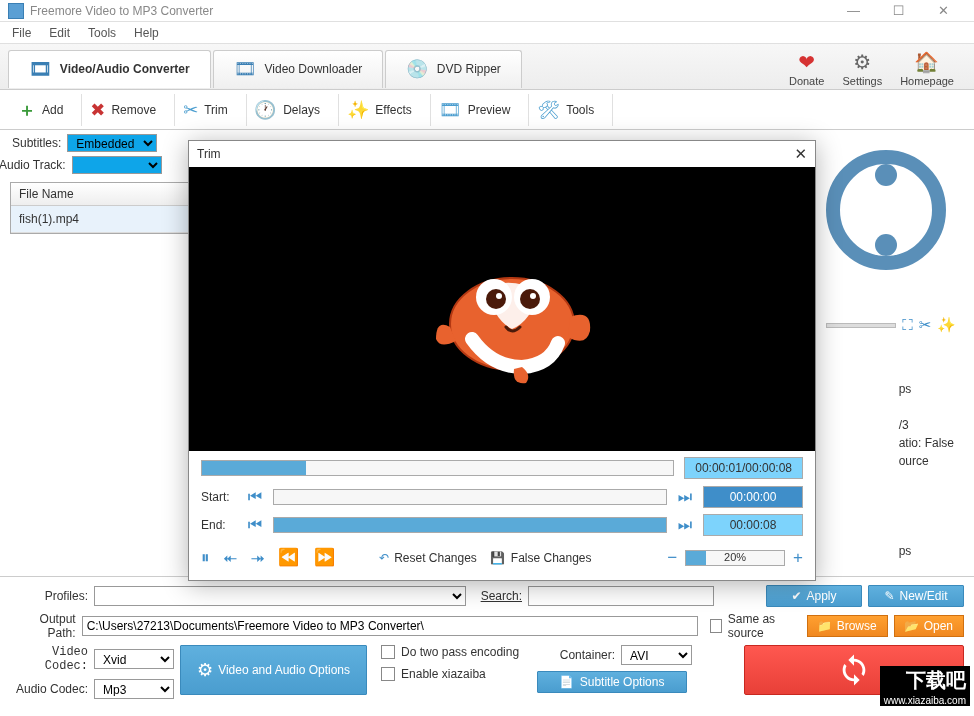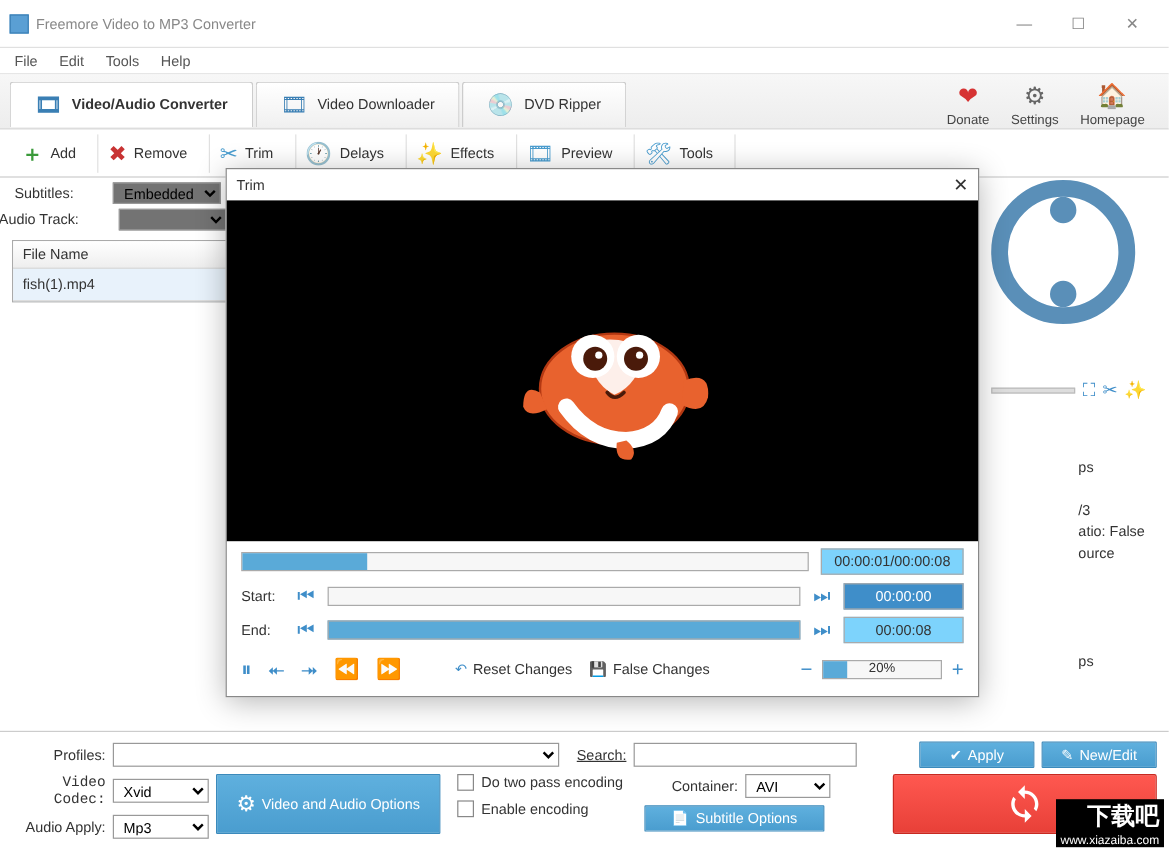--- a/index.html
+++ b/index.html
@@ -1,18 +1,18 @@
 <!DOCTYPE html>
 <html><head>
 <meta charset="utf-8">
 <style>
 * { box-sizing: border-box; margin: 0; padding: 0; font-family: "Segoe UI", Tahoma, sans-serif; }
 body { width: 974px; height: 716px; background: #fff; overflow: hidden; position: relative; font-size: 12px; color: #333; }
 
-.titlebar { height: 40px; background: #fff; display: flex; align-items: center; padding: 0 8px; border-bottom: 1px solid #e0e0e0; }
+.titlebar { height: 22px; background: #fff; display: flex; align-items: center; padding: 0 8px; border-bottom: 1px solid #e0e0e0; }
 .titlebar .app-icon { width: 16px; height: 16px; background: #5a9fd4; border: 1px solid #3a7fb4; margin-right: 6px; }
 .titlebar .title { color: #888; font-size: 12px; flex: 1; }
 .titlebar .win-btns { display: flex; gap: 0; }
 .titlebar .win-btn { width: 45px; height: 28px; display: flex; align-items: center; justify-content: center; color: #888; font-size: 13px; }
 
 .menubar { height: 22px; display: flex; align-items: center; padding: 0 4px; gap: 2px; border-bottom: 1px solid #e0e0e0; }
 .menubar .menu-item { padding: 2px 8px; color: #555; font-size: 12px; }
 
 .tabbar { height: 46px; display: flex; align-items: center; padding: 4px 8px 0 8px; background: linear-gradient(#f7f7f7,#ededed); border-bottom: 1px solid #ccc; }
 .tab { display: flex; align-items: center; gap: 8px; padding: 6px 20px; border: 1px solid #ccc; border-bottom: none; background: linear-gradient(#fff,#f0f0f0); margin-right: 2px; border-radius: 3px 3px 0 0; height: 38px; font-size: 12px; }
@@ -20,21 +20,21 @@
 .tabbar .right-icons { margin-left: auto; display: flex; gap: 18px; align-items: center; padding-right: 12px; }
 .ricon { display: flex; flex-direction: column; align-items: center; font-size: 11px; color: #444; }
 .ricon .glyph { font-size: 20px; margin-bottom: 1px; }
 
 .toolbar { height: 40px; display: flex; align-items: center; padding: 0 10px; gap: 0; border-bottom: 1px solid #ccc; background: #fff; }
 .tool { display: flex; align-items: center; gap: 6px; padding: 4px 18px 4px 8px; border-right: 1px solid #e0e0e0; height: 32px; font-size: 12px; }
 .tool .ticon { font-size: 18px; }
 
 .controls-row { display: flex; align-items: center; padding: 4px 12px; gap: 6px; font-size: 12px; }
 .controls-row label { color: #333; }
-.controls-row select, .controls-row input { border: 1px solid #999; padding: 1px 4px; height: 18px; font-size: 12px; background: #737373; margin-left: 27px; }
+.controls-row select, .controls-row input { border: 1px solid #999; padding: 1px 4px; height: 18px; font-size: 12px; background: #0ea5e9; }
 
 .file-table { margin: 4px 10px 0 10px; border: 1px solid #aaa; }
 .file-table .header { background: linear-gradient(#fff,#eee); padding: 4px 8px; border-bottom: 1px solid #ccc; font-size: 12px; }
 .file-table .row { background: #e8f2fb; padding: 6px 8px; font-size: 12px; border-bottom: 1px solid #ddd; }
 
 .side-bigicon { position: absolute; right: 28px; top: 150px; width: 120px; height: 120px; border: 14px solid #5a8fb8; border-radius: 60px; }
 .side-bigicon::before, .side-bigicon::after { content:""; position:absolute; width: 22px; height:22px; background:#5a8fb8; border-radius: 11px; }
 .side-bigicon::before { top: 0; left: 35px; }
 .side-bigicon::after { bottom: 0; left: 35px; }
 
@@ -201,43 +201,58 @@
     <span style="flex:1"></span>
     <div class="btn-blue" style="width:96px;justify-content:center;">
         <span>✔</span>
         <span>Apply</span>
       </div>
     <div class="btn-blue" style="width:96px;justify-content:center;">
         <span>✎</span>
         <span>New/Edit</span>
       </div>
   </div>
+  <div class="brow">
+    <label>Output Path:</label>
+    <input type="text" style="flex: 0 0 616px;" value="C:\Users\27213\Documents\Freemore Video to MP3 Converter\">
+    <span style="flex:1"></span>
+    <span class="chk"></span>
+    <span>Same as source</span>
+    <div class="btn-orange">
+        <span>📁</span>
+        <span>Browse</span>
+      </div>
+    <div class="btn-orange">
+        <span>📂</span>
+        <span>Open</span>
+      </div>
+  </div>
   <div class="brow" style="align-items:flex-start;">
     <div style="display:flex;flex-direction:column;gap:6px;">
       <div style="display:flex;align-items:center;gap:6px;">
         <label style="width:78px;text-align:right;font-family:Liberation Mono, monospace;">Video Codec:</label>
         <select style="width:80px;"><option>Xvid</option></select>
       </div>
       <div style="display:flex;align-items:center;gap:6px;">
-        <label style="width:78px;text-align:right;">Audio Apply:</label>
+        <label style="width:78px;text-align:right;">Audio Codec:</label>
         <select style="width:80px;"><option>Mp3</option></select>
       </div>
     </div>
     <div class="btn-blue" style="height:50px;padding:0 16px;">
       <span style="font-size:18px;">⚙</span>
       <span>Video and Audio Options</span>
     </div>
     <div style="display:flex;flex-direction:column;gap:8px;margin-left:8px;">
       <div style="display:flex;align-items:center;gap:6px;">
           <span class="chk"></span>
           <span>Do two pass encoding</span>
         </div>
       <div style="display:flex;align-items:center;gap:6px;">
           <span class="chk"></span>
-          <span>Enable encoding</span>
+          <span>Enable xiazaiba</span>
         </div>
     </div>
     <div style="display:flex;flex-direction:column;gap:6px;margin-left:12px;">
       <div style="display:flex;align-items:center;gap:6px;">
         <label>Container:</label>
         <select style="width:71px;"><option>AVI</option></select>
       </div>
       <div class="btn-blue" style="width:150px;justify-content:center;">
           <span>📄</span>
           <span>Subtitle Options</span>

